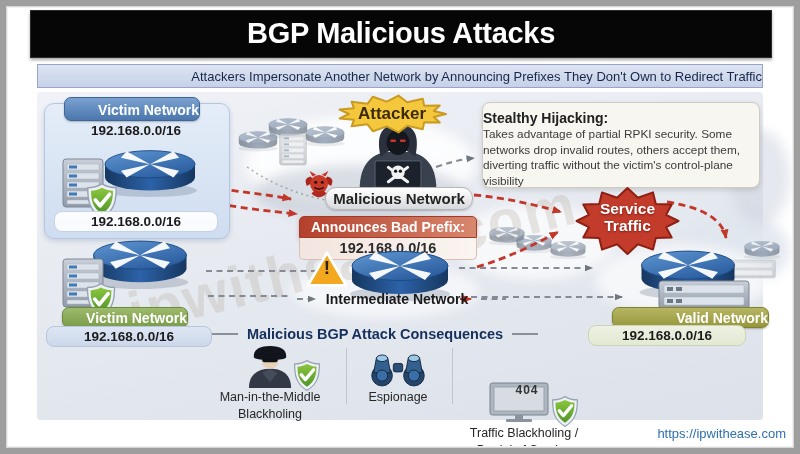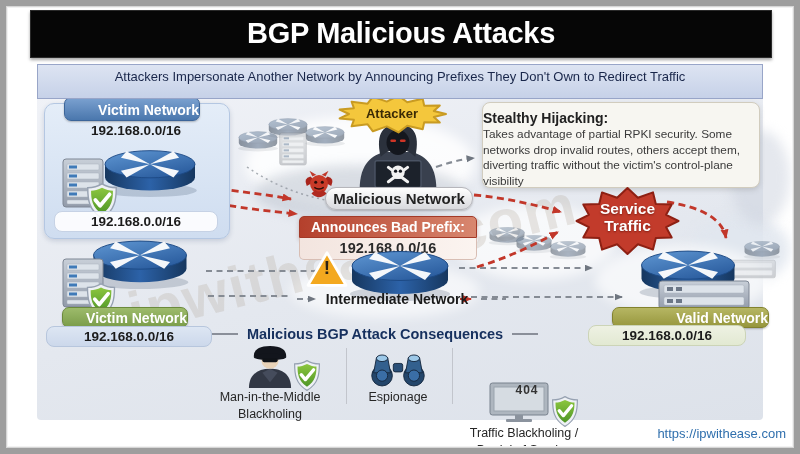--- a/index.html
+++ b/index.html
@@ -7,22 +7,22 @@
     width:800px;height:454px;position:relative;overflow:hidden;background:#ffffff;
     font-family:"Liberation Sans",sans-serif;
   }
   .frame{position:absolute;inset:0;border:6px solid #9e9e9e;
          box-shadow:inset 0 0 0 1px #d6d6d6, inset 0 0 0 2px #f2f2f2;z-index:60;pointer-events:none;}
   .abs{position:absolute;}
   
   .title-banner{left:30px;top:10px;width:740px;height:46px;background:#060606;border:1px solid #2a2a2a;
     color:#fff;font-weight:bold;font-size:29px;letter-spacing:-.3px;text-align:center;line-height:44px;
     box-shadow:0 2px 3px rgba(0,0,0,.35);z-index:10;}
-  .subtitle-bar{left:37px;top:64px;width:726px;height:35px;background:linear-gradient(#dde4f2,#c6d1e8);
-    border:1px solid #98a5c8;color:#19264a;font-size:13px;font-weight:500;text-align:center;line-height:24px;z-index:10;box-sizing:border-box;}
+  .subtitle-bar{left:37px;top:64px;width:726px;height:24px;background:linear-gradient(#dde4f2,#c6d1e8);
+    border:1px solid #98a5c8;color:#19264a;font-size:13px;font-weight:500;text-align:right;line-height:24px;z-index:10;box-sizing:border-box;}
   .diagram{left:37px;top:92px;width:726px;height:328px;border-radius:4px;
     background:linear-gradient(168deg,#f0f2f7 0%,#e4e8ef 55%,#dde2ea 100%);z-index:0;}
   
   .cloud{border-radius:50%;filter:blur(6px);z-index:1;}
   
   .watermark{left:120px;top:205px;width:620px;z-index:1;transform:rotate(-14deg);
     font-size:58px;font-weight:bold;letter-spacing:2px;color:rgba(170,158,142,.24);white-space:nowrap;}
   
   .victim-box{left:44px;top:103px;width:184px;height:134px;border-radius:10px;
     background:linear-gradient(#e4edf8,#cfddf0);border:1px solid #b4c7e2;
@@ -36,21 +36,21 @@
   .badge-olive{left:612px;top:307px;width:157px;height:21px;line-height:20px;
     background:linear-gradient(#b6b663,#96963c);border:1px solid #82822e;box-sizing:border-box;}
   .ip-text{font-weight:bold;font-size:13.5px;color:#1b1b1b;text-align:center;z-index:4;}
   .ip-chip{border-radius:8px;font-weight:bold;font-size:13.5px;color:#1b1b1b;text-align:center;z-index:4;box-sizing:border-box;}
   .chip-white{left:54px;top:211px;width:164px;height:21px;line-height:20px;background:rgba(255,255,255,.88);border:1px solid #c6d2e5;}
   .chip-blue{left:46px;top:326px;width:166px;height:21px;line-height:20px;background:linear-gradient(#dde6f3,#ccd8eb);border:1px solid #b7c6dd;}
   .chip-olive{left:588px;top:325px;width:158px;height:21px;line-height:20px;background:linear-gradient(#eef1e3,#e2e9d2);border:1px solid #ccd4b7;}
   
   .burst-attacker{left:336px;top:94px;width:112px;height:40px;z-index:4;}
   .burst-attacker-label{left:336px;top:94px;width:112px;height:40px;line-height:40px;text-align:center;
-    font-size:13px;font-weight:bold;color:#3a2a05;z-index:5;}
+    font-size:17px;font-weight:bold;color:#3a2a05;z-index:5;}
   .hacker{left:352px;top:116px;width:92px;height:74px;z-index:3;}
   .mal-label{left:325px;top:187px;width:148px;height:23px;border-radius:11px;
     background:linear-gradient(#ffffff,#d8d9dd);border:1px solid #b6b6bb;box-sizing:border-box;
     font-size:15px;font-weight:bold;color:#232323;text-align:center;line-height:21px;z-index:3;box-shadow:0 1px 2px rgba(0,0,0,.2);}
   .devil{left:303px;top:170px;width:32px;height:30px;z-index:4;}
   
   .stealthy{left:482px;top:102px;width:278px;height:86px;background:#f7f6f1;border:1px solid #d1ccbe;
     border-radius:8px;box-shadow:0 2px 5px rgba(110,110,110,.25);z-index:3;padding:7px 0;box-sizing:border-box;}
   .stealthy .t{font-size:14px;font-weight:bold;color:#212121;margin-bottom:1px;}
   .stealthy .b{font-size:11.8px;color:#3a3a3a;line-height:1.33;}

